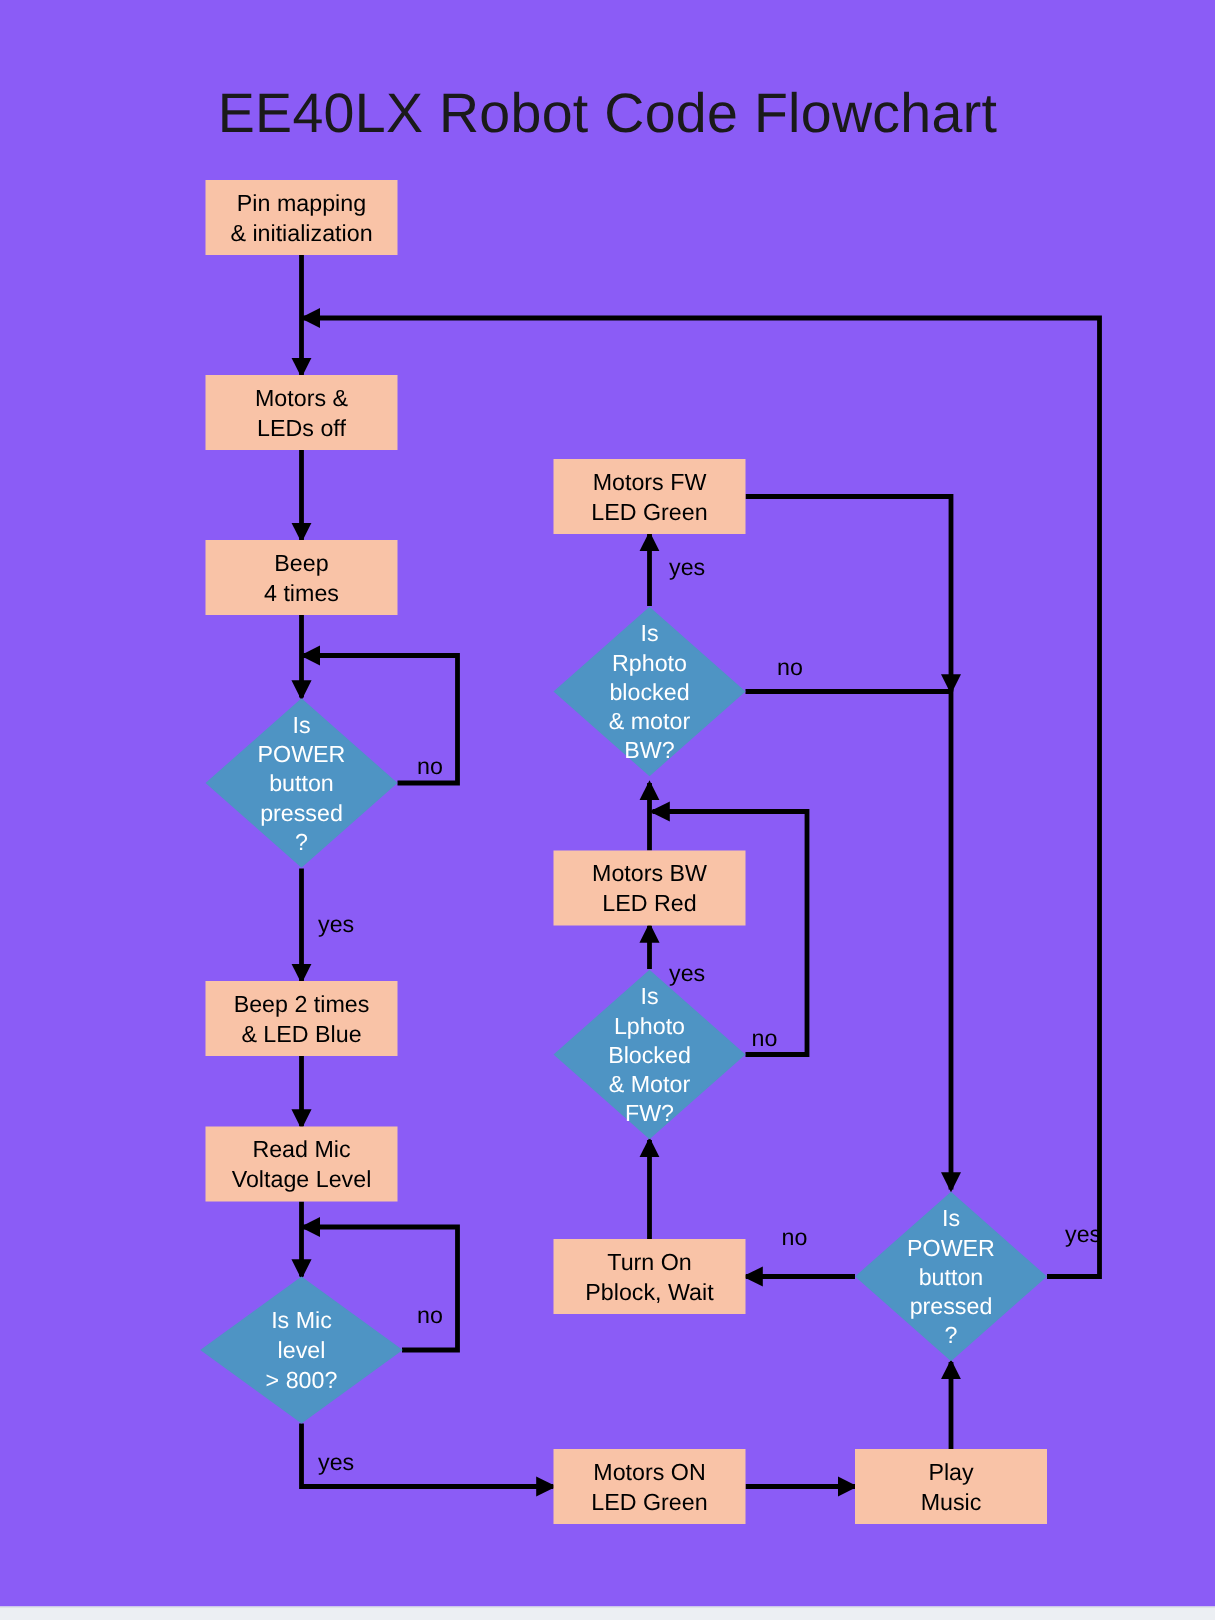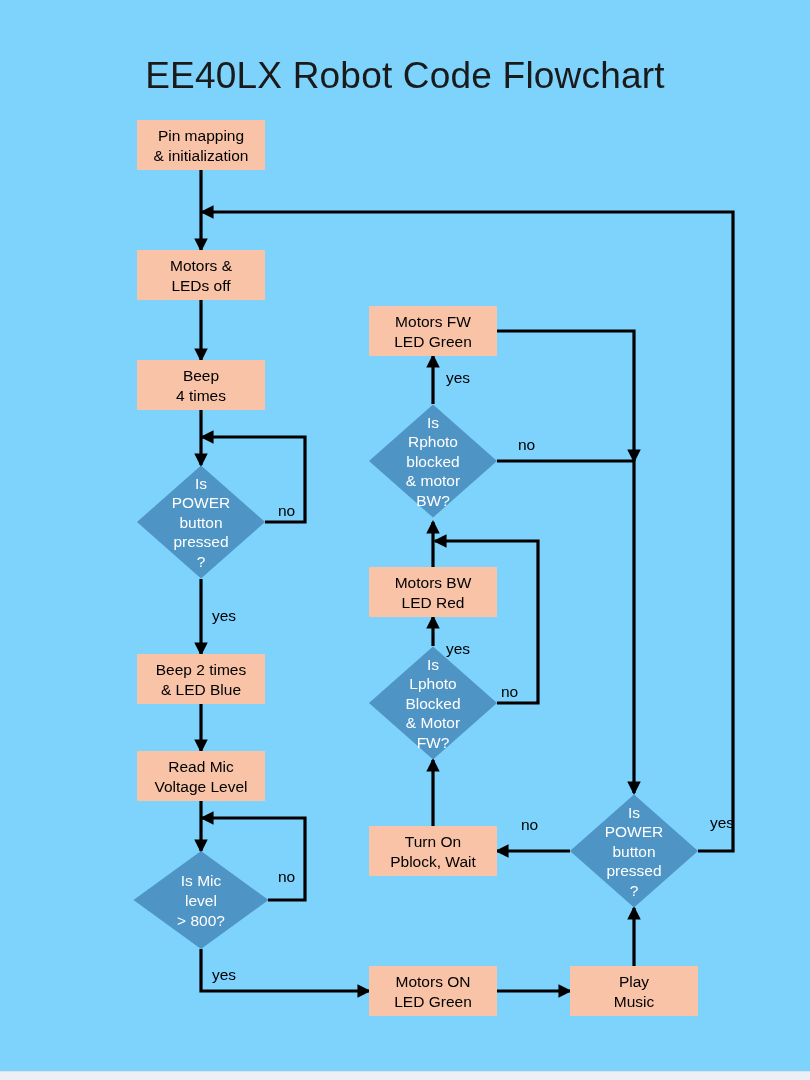--- a/index.html
+++ b/index.html
@@ -3,21 +3,21 @@
 <meta charset="utf-8">
 <style>
   html,body{margin:0;padding:0;}
   body{
     width:810px;height:1080px;
     background:#ffffff;
     font-family:"Liberation Sans", sans-serif;
     overflow:hidden;
     position:relative;
   }
-  #page{position:absolute;inset:0;background:#7dd3fc;}
+  #page{position:absolute;inset:0;background:#8b5cf6;}
   #footer-band{
     position:absolute;left:0;right:0;bottom:0;height:8px;
     background:#eceff3;border-top:1px solid #dfe3e8;
   }
   svg#chart{display:block;width:810px;height:1072px;}
   .title-text{
     font-family:"Liberation Sans", sans-serif;
     font-size:37px;fill:#1a1a1a;font-weight:400;
     letter-spacing:0.2px;
   }

